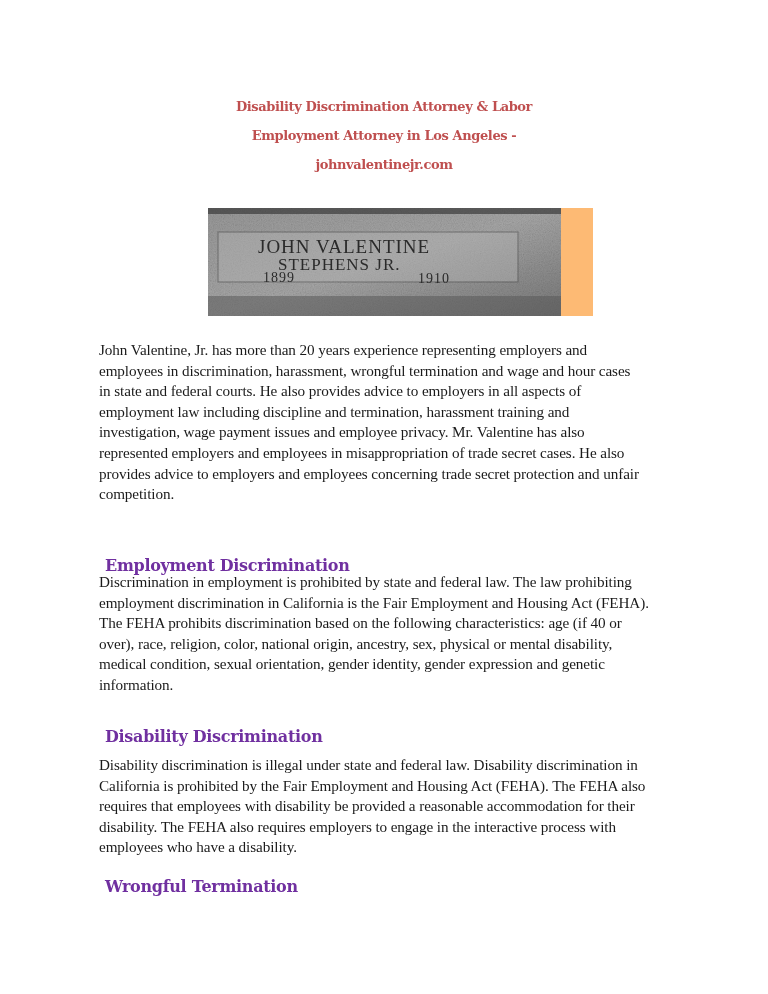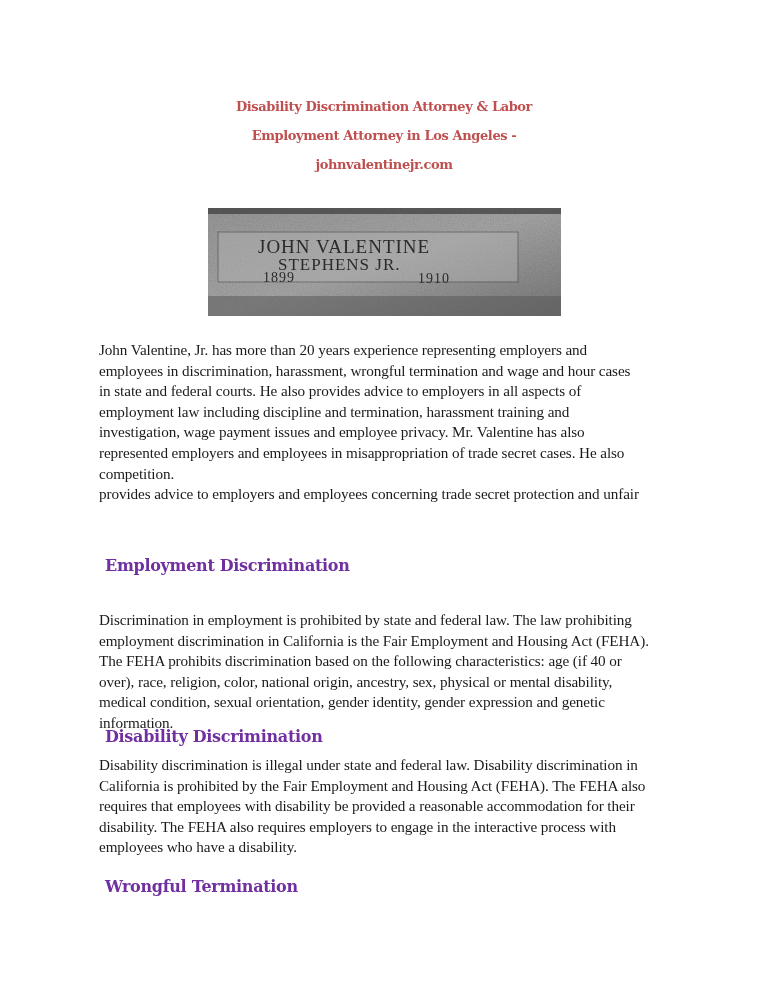--- a/index.html
+++ b/index.html
@@ -32,24 +32,24 @@
       font-size: 13px;
       line-height: 29px;
       color: #bf4f4f;
       letter-spacing: -0.4px;
       margin: 0;
     }
     .hero-image {
       position: absolute;
       left: 208px;
       top: 208px;
-      width: 353px;
+      width: 385px;
       height: 108px;
       overflow: hidden;
-      background: #c4b5fd;
+      background: #fdba74;
     }
     .hero-image svg { display: block; }
     .intro, .section-body {
       position: absolute;
       left: 89px;
       width: 600px;
       font-family: "Liberation Serif", serif;
       font-size: 15.2px;
       line-height: 20.6px;
       color: #1a1a1a;
@@ -62,21 +62,21 @@
       left: 89px;
       font-family: "DejaVu Serif", serif;
       font-weight: bold;
       font-size: 16px;
       line-height: 22px;
       color: #7030a0;
       margin: 16px;
       letter-spacing: -0.3px;
     }
     #h-employment { top: 539px; }
-    #p-employment { top: 600px; }
+    #p-employment { top: 562px; }
     #h-disability { top: 710px; }
     #p-disability { top: 745px; }
     #h-wrongful { top: 860px; }
     .line { display: block; white-space: nowrap; }
   </style>
 </head>
 <body>
 
 <div class="page">
 
@@ -114,22 +114,22 @@
     </svg>
   </div>
 
   <p class="intro">
     <span class="line">John Valentine, Jr. has more than 20 years experience representing employers and</span>
     <span class="line">employees in discrimination, harassment, wrongful termination and wage and hour cases</span>
     <span class="line">in state and federal courts.  He also provides advice to employers in all aspects of</span>
     <span class="line">employment law including discipline and termination, harassment training and</span>
     <span class="line">investigation, wage payment issues and employee privacy.  Mr. Valentine has also</span>
     <span class="line">represented employers and employees in misappropriation of trade secret cases.   He also</span>
+    <span class="line">provides advice to employers and employees concerning trade secret protection and unfair</span>
     <span class="line">competition.</span>
-    <span class="line">provides advice to employers and employees concerning trade secret protection and unfair</span>
   </p>
 
   <h2 class="section-heading" id="h-employment">Employment Discrimination</h2>
   <p class="section-body" id="p-employment">
     <span class="line">Discrimination in employment is prohibited by state and federal law.  The law prohibiting</span>
     <span class="line">employment discrimination in California is the Fair Employment and Housing Act (FEHA).</span>
     <span class="line">The FEHA prohibits discrimination based on the following characteristics: age (if 40 or</span>
     <span class="line">over), race, religion, color, national origin, ancestry, sex, physical or mental disability,</span>
     <span class="line">medical condition, sexual orientation, gender identity, gender expression and genetic</span>
     <span class="line">information.</span>

